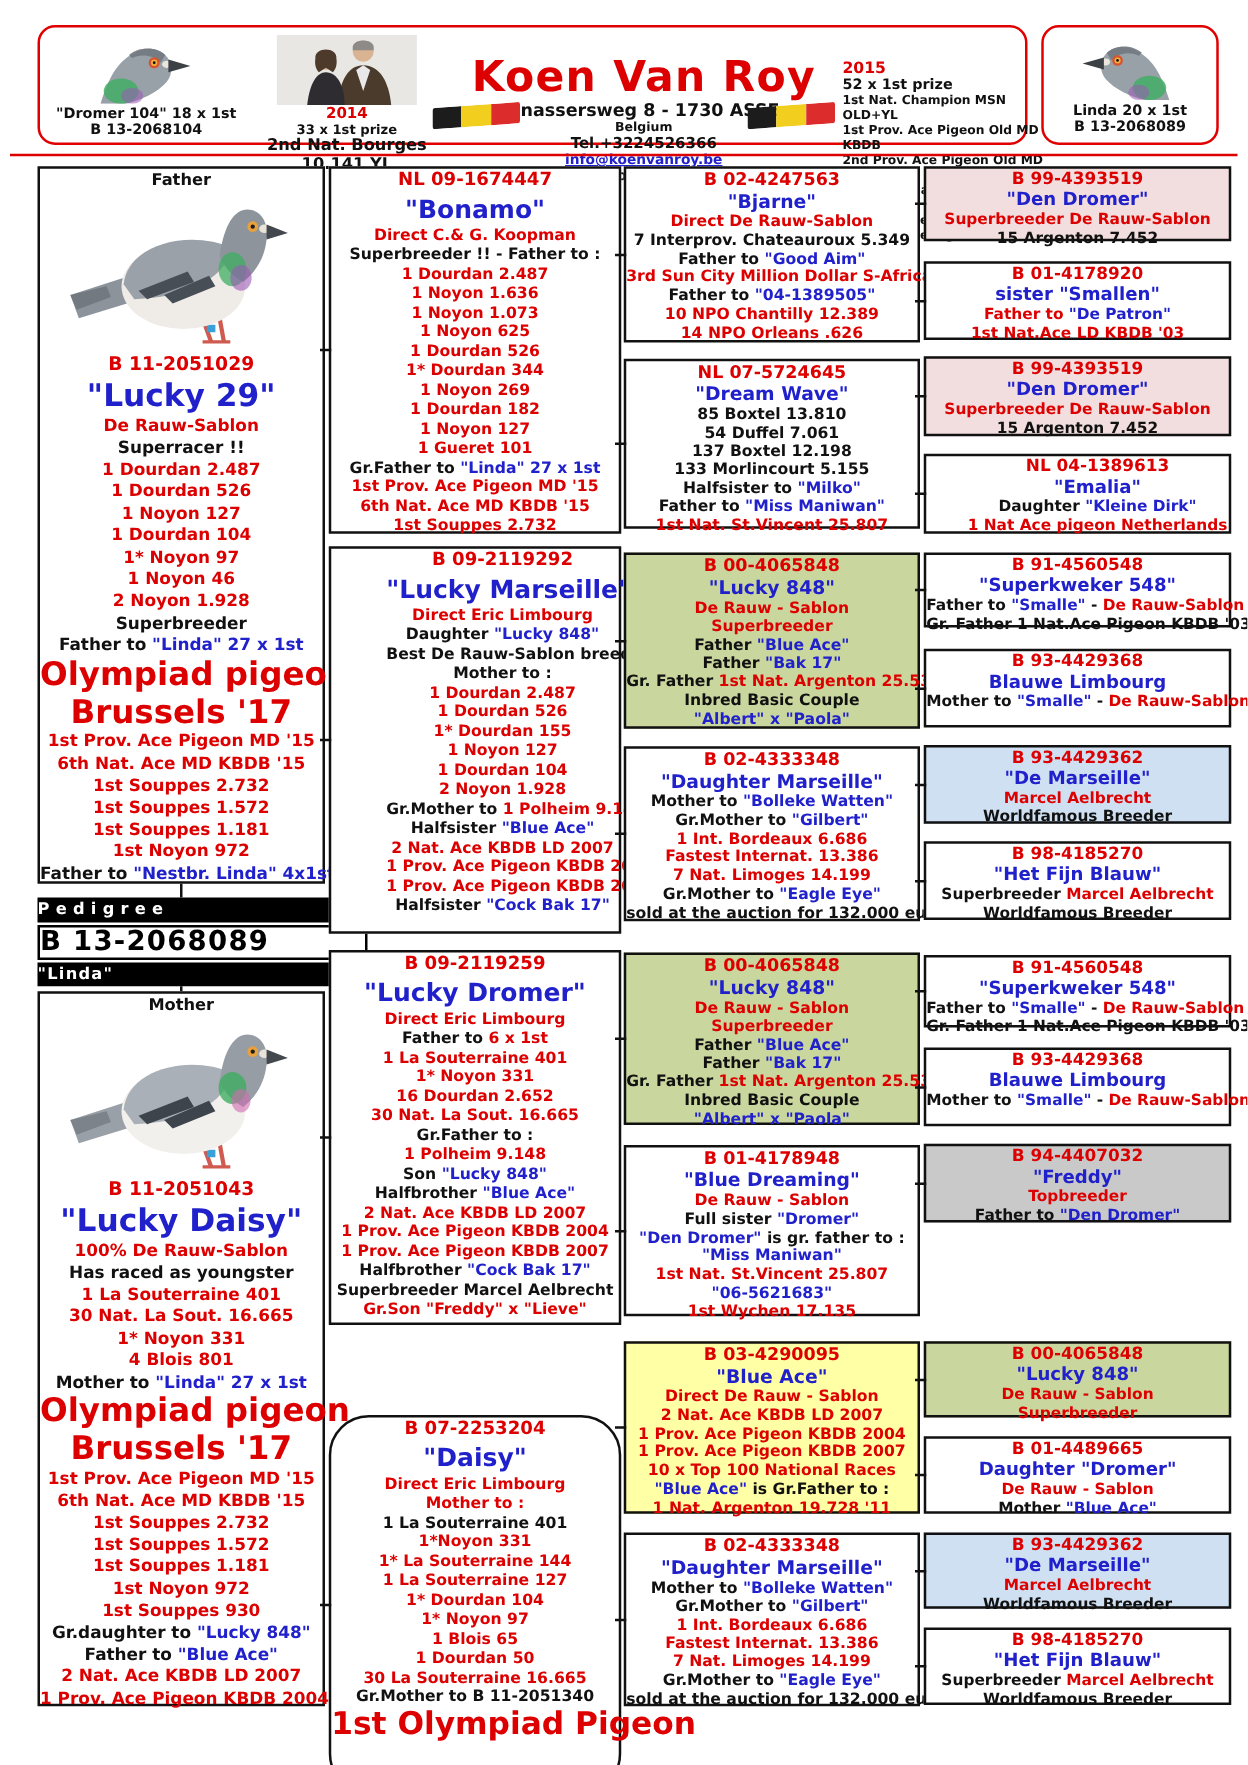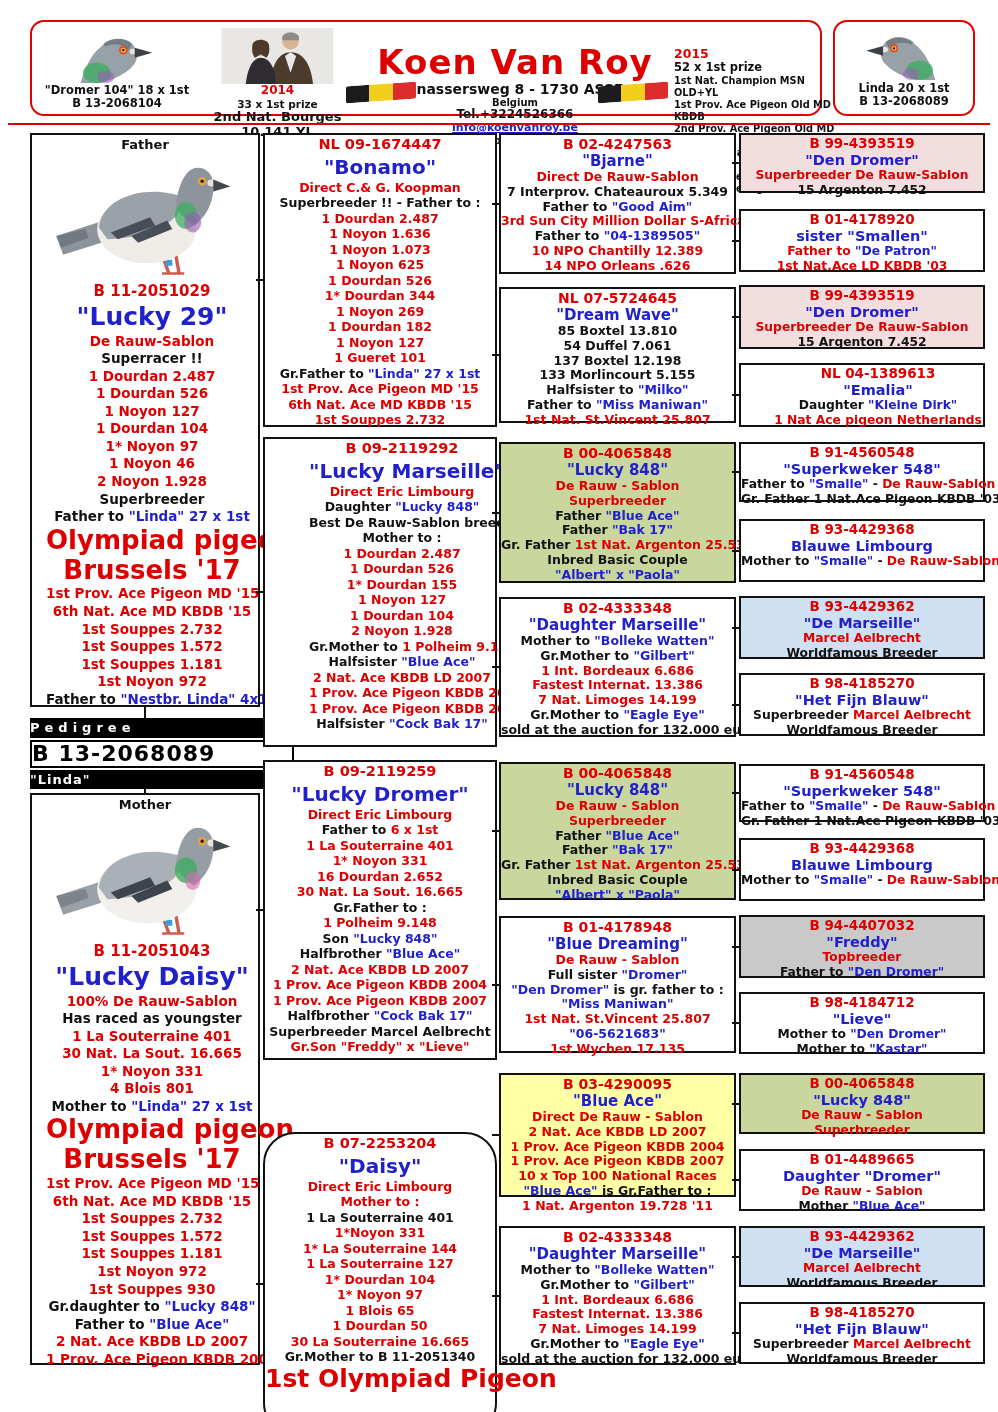--- a/index.html
+++ b/index.html
@@ -48,21 +48,21 @@
   #col3 .line-id{font-size:14px;}
   #col3 .line-name{font-size:15px;}
   #col4 .line{font-size:12.3px;line-height:1.16;}
   #col4 .line-id{font-size:13.5px;}
   #col4 .line-name{font-size:14.5px;}
   
   .bigbox{position:absolute;left:30px;width:230px;border:2px solid #111;background:#fff;text-align:center;
           box-sizing:border-box;padding-top:2px;}
   #father-box{top:133px;height:574px;}
   #mother-box{top:793px;height:572px;}
-  .bigbox .line{font-size:13.5px;line-height:1.3;padding-left:14px;}
+  .bigbox .line{font-size:13.5px;line-height:1.3;}
   .bigbox .line-id{font-size:15px;}
   .bigbox .line-name{font-size:25px;line-height:1.25;}
   .bigbox .line-big{font-size:26px;line-height:1.15;}
   .parent-label{font-size:13px;line-height:1.3;color:#111;}
   svg.pigeon{width:196px;height:128px;display:block;margin:0 auto;}
   
   #bars{position:absolute;left:30px;width:264px;top:718px;}
   .bar-black{background:#000;color:#fff;font-size:13px;height:20px;line-height:20px;letter-spacing:5px;margin-bottom:2px;}
   .bar-ring{background:#fff;border:2px solid #000;box-sizing:border-box;color:#000;font-size:22px;height:28px;line-height:24px;margin-bottom:2px;letter-spacing:1px;}
   .bar-name{background:#000;color:#fff;font-size:13px;height:19px;line-height:19px;letter-spacing:1px;}
@@ -399,21 +399,21 @@
         <div class="line line-id"><span class="c-r">B 01-4178948</span></div>
         <div class="line line-name"><span class="c-b">"Blue Dreaming"</span></div>
         <div class="line line-n"><span class="c-r">De Rauw - Sablon</span></div>
         <div class="line line-n"><span class="c-k">Full sister </span><span class="c-b">"Dromer"</span></div>
         <div class="line line-n"><span class="c-b">"Den Dromer"</span><span class="c-k"> is gr. father to :</span></div>
         <div class="line line-n"><span class="c-b">"Miss Maniwan"</span></div>
         <div class="line line-n"><span class="c-r">1st Nat. St.Vincent 25.807</span></div>
         <div class="line line-n"><span class="c-b">"06-5621683"</span></div>
         <div class="line line-n"><span class="c-r">1st Wychen 17.135</span></div>
       </div>
-      <div class="pbox bg-yellow" style="top: 1073px; height: 124px;">
+      <div class="pbox bg-yellow" style="top: 1073px; height: 138px;">
         <div class="line line-id"><span class="c-r">B 03-4290095</span></div>
         <div class="line line-name"><span class="c-b">"Blue Ace"</span></div>
         <div class="line line-n"><span class="c-r">Direct De Rauw - Sablon</span></div>
         <div class="line line-n"><span class="c-r">2 Nat. Ace KBDB LD 2007</span></div>
         <div class="line line-n"><span class="c-r">1 Prov. Ace Pigeon KBDB 2004</span></div>
         <div class="line line-n"><span class="c-r">1 Prov. Ace Pigeon KBDB 2007</span></div>
         <div class="line line-n"><span class="c-r">10 x Top 100 National Races</span></div>
         <div class="line line-n"><span class="c-b">"Blue Ace"</span><span class="c-k"> is Gr.Father to :</span></div>
         <div class="line line-n"><span class="c-r">1 Nat. Argenton 19.728 '11</span></div>
       </div>
@@ -487,26 +487,20 @@
         <div class="line line-id"><span class="c-r">B 93-4429368</span></div>
         <div class="line line-name"><span class="c-b">Blauwe Limbourg</span></div>
         <div class="line line-n"><span class="c-k">Mother to </span><span class="c-b">"Smalle"</span><span class="c-k"> - </span><span class="c-r">De Rauw-Sablon</span></div>
       </div>
       <div class="pbox bg-gray" style="top: 915px; height: 63px;">
         <div class="line line-id"><span class="c-r">B 94-4407032</span></div>
         <div class="line line-name"><span class="c-b">"Freddy"</span></div>
         <div class="line line-n"><span class="c-r">Topbreeder</span></div>
         <div class="line line-n"><span class="c-k">Father to </span><span class="c-b">"Den Dromer"</span></div>
       </div>
-      <div class="pbox" style="top: 992px; height: 62px;">
-        <div class="line line-id"><span class="c-r">B 98-4184712</span></div>
-        <div class="line line-name"><span class="c-b">"Lieve"</span></div>
-        <div class="line line-n"><span class="c-k">Mother to </span><span class="c-b">"Den Dromer"</span></div>
-        <div class="line line-n"><span class="c-k">Mother to </span><span class="c-b">"Kastar"</span></div>
-      </div>
       <div class="pbox bg-green" style="top: 1073px; height: 61px;">
         <div class="line line-id"><span class="c-r">B 00-4065848</span></div>
         <div class="line line-name"><span class="c-b">"Lucky 848"</span></div>
         <div class="line line-n"><span class="c-r">De Rauw - Sablon</span></div>
         <div class="line line-n"><span class="c-r">Superbreeder</span></div>
       </div>
       <div class="pbox" style="top: 1149px; height: 62px;">
         <div class="line line-id"><span class="c-r">B 01-4489665</span></div>
         <div class="line line-name"><span class="c-b">Daughter "Dromer"</span></div>
         <div class="line line-n"><span class="c-r">De Rauw - Sablon</span></div>

